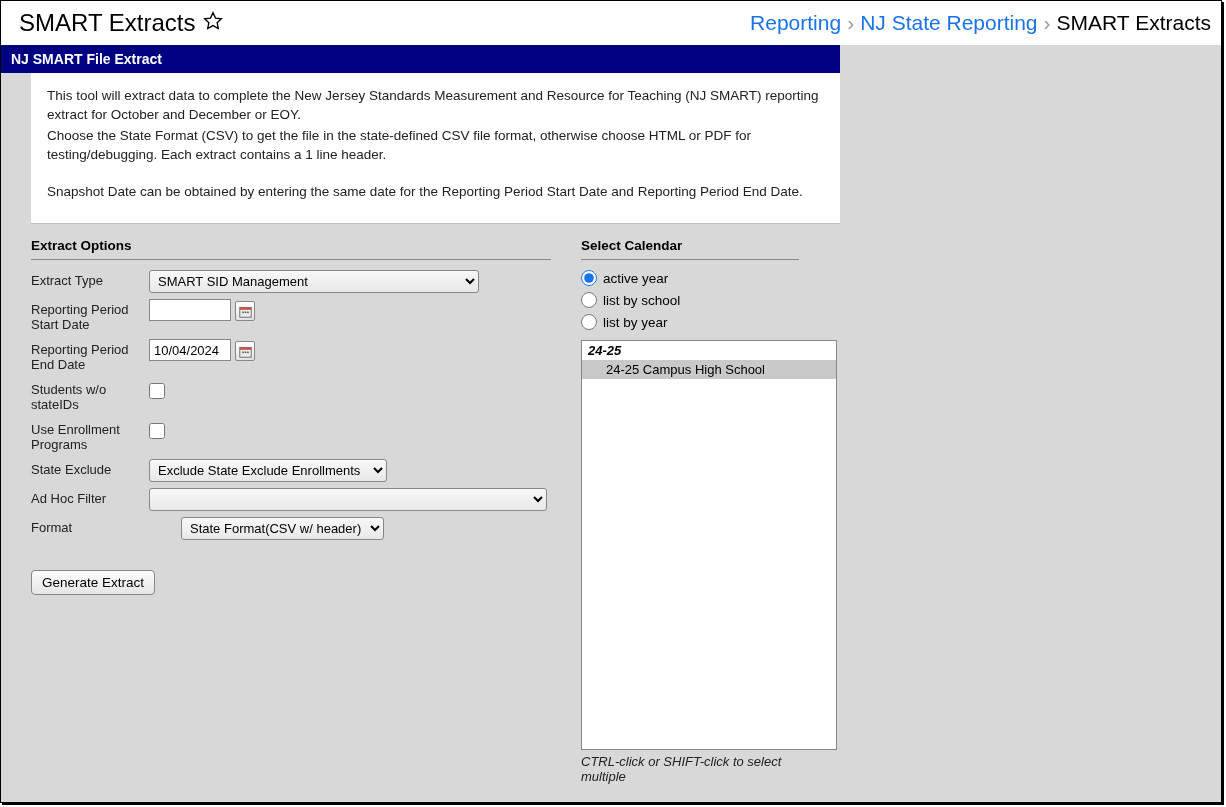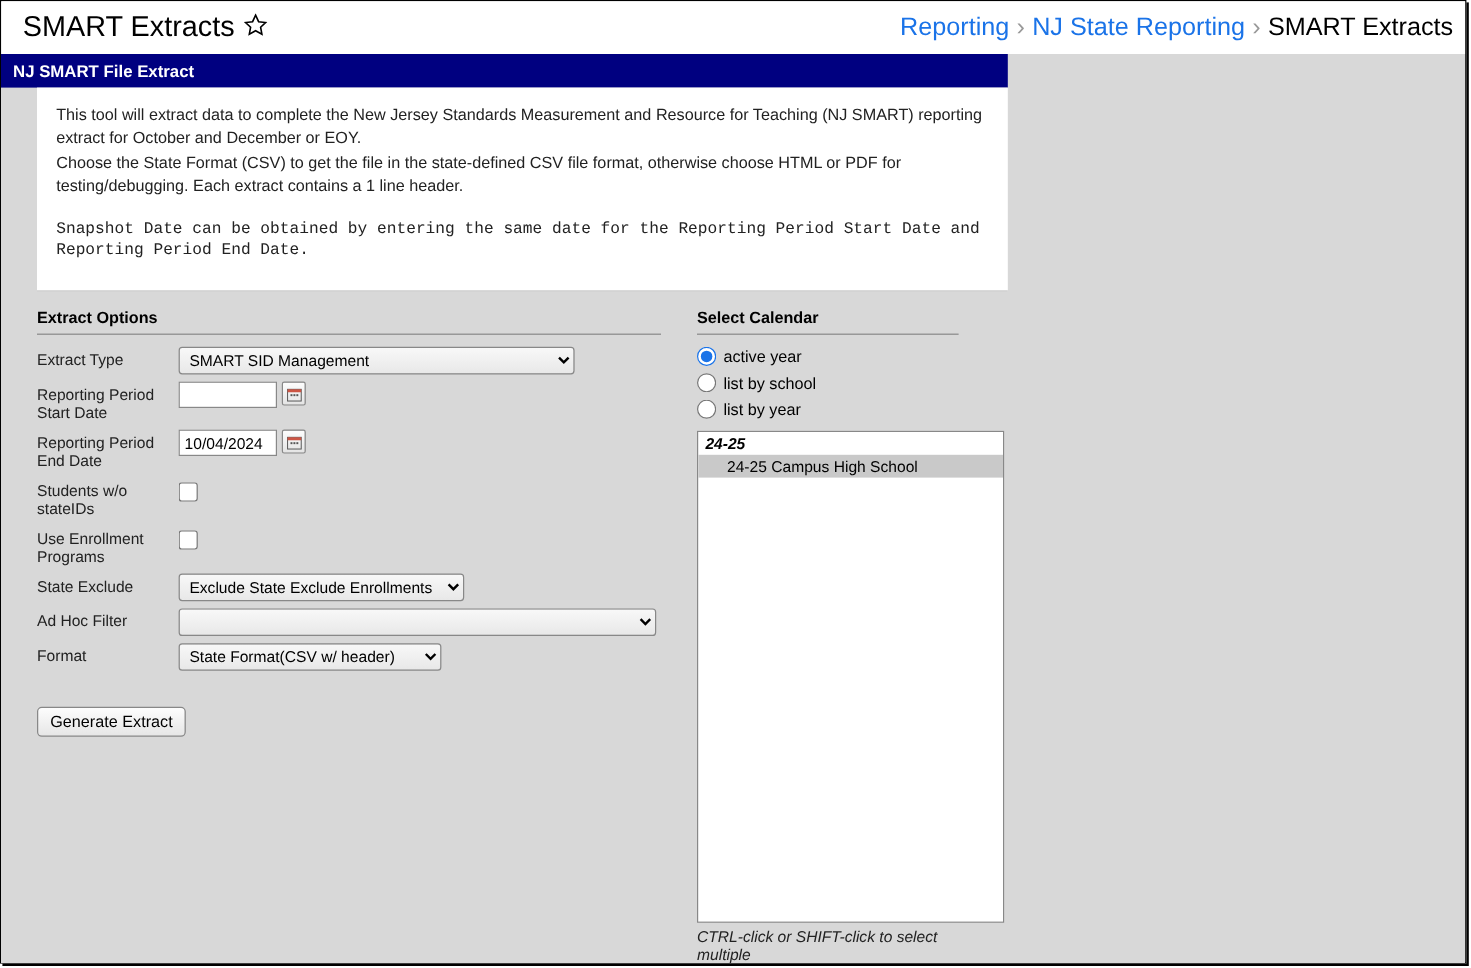--- a/index.html
+++ b/index.html
@@ -52,21 +52,21 @@
   .intro-box {
     background: #fff;
     padding: 14px 16px 20px 16px;
     border-bottom: 1px solid #c0c0c0;
     font-size: 13.5px;
     line-height: 1.4;
     color: #222;
     margin-left: 30px;
   }
   .intro-box p { margin-bottom: 2px; }
-  .intro-box .gap { margin-top: 18px; font-family: Liberation Mono, monospace; }
+  .intro-box .gap { margin-top: 18px; }
   .options-row {
     display: flex;
     gap: 30px;
     padding: 14px 10px 10px 30px;
   }
   .col { flex: 0 0 auto; }
   .col-left { width: 520px; }
   .col-right { width: 218px; }
   .section-title {
     font-weight: bold;
@@ -80,32 +80,32 @@
     align-items: flex-start;
     margin-bottom: 6px;
     font-size: 13px;
   }
   .form-label {
     width: 118px;
     padding-top: 4px;
     color: #222;
     line-height: 1.15;
   }
-  .form-control { flex: 1; display: flex; align-items: flex-start; gap: 4px; }
+  .form-control { flex: 1; display: flex; align-items: flex-end; gap: 4px; }
   select {
     font-size: 13px;
     padding: 2px 4px;
     border: 1px solid #888;
     background: linear-gradient(#f8f8f8,#e8e8e8);
     border-radius: 3px;
     height: 23px;
   }
   .sel-wide { width: 330px; }
   .sel-state { width: 238px; }
-  .sel-format { width: 219px; }
+  .sel-format { width: 203px; margin-left: 32px; }
   .sel-adhoc { width: 398px; }
   input[type="text"] {
     font-size: 13px;
     padding: 2px 4px;
     border: 1px solid #888;
     height: 22px;
     width: 82px;
     background: #fff;
   }
   .cal-btn {

